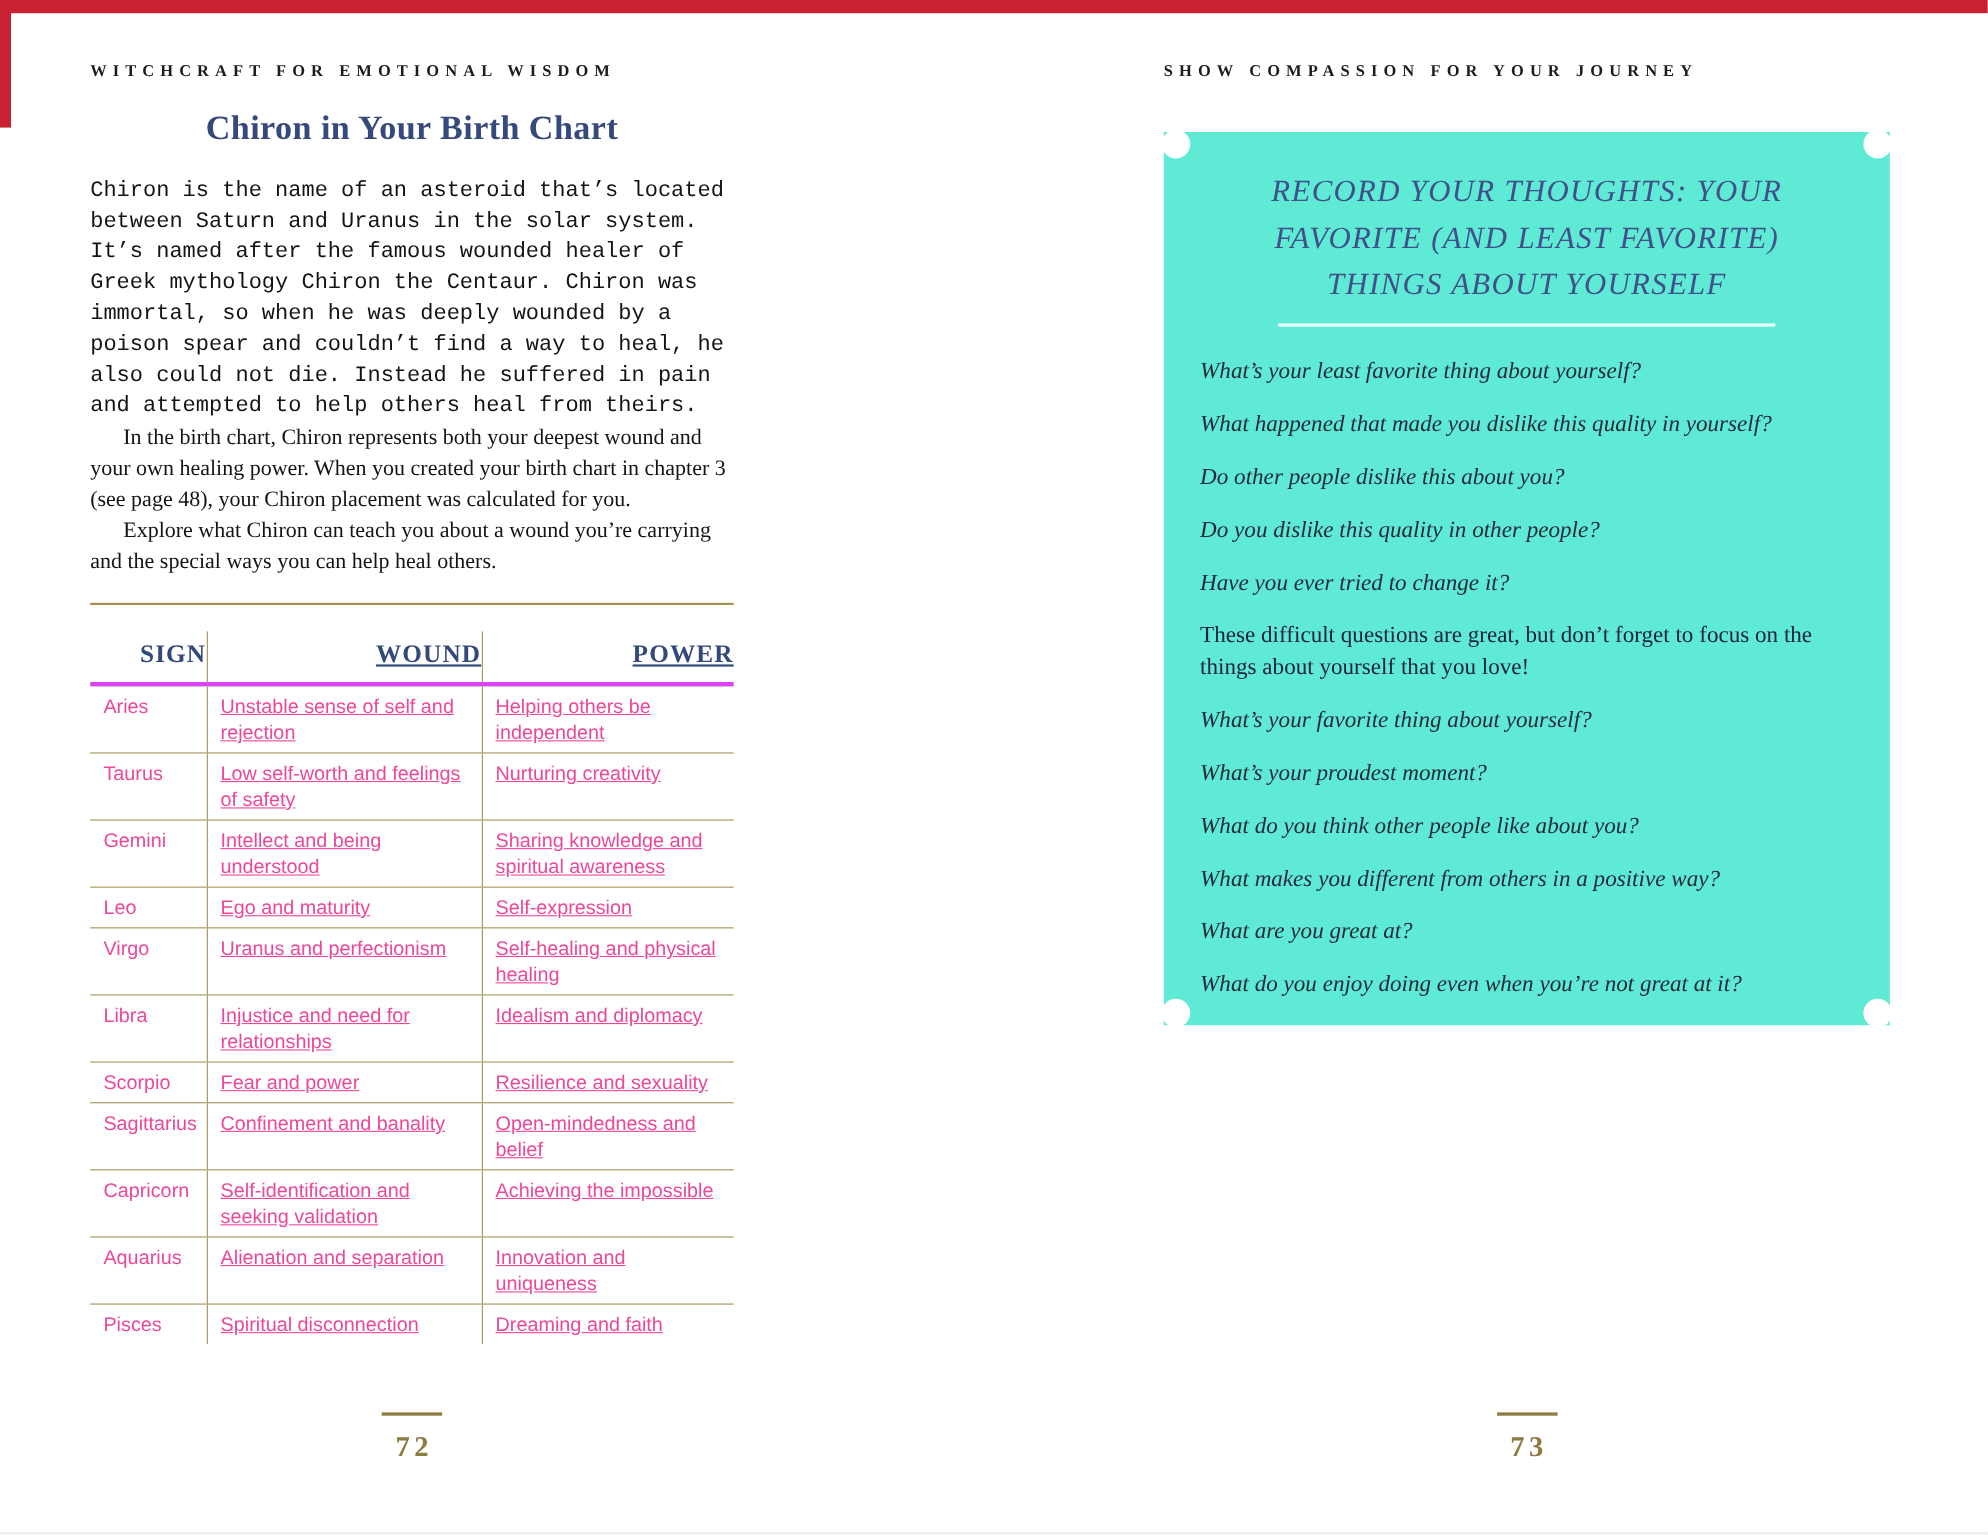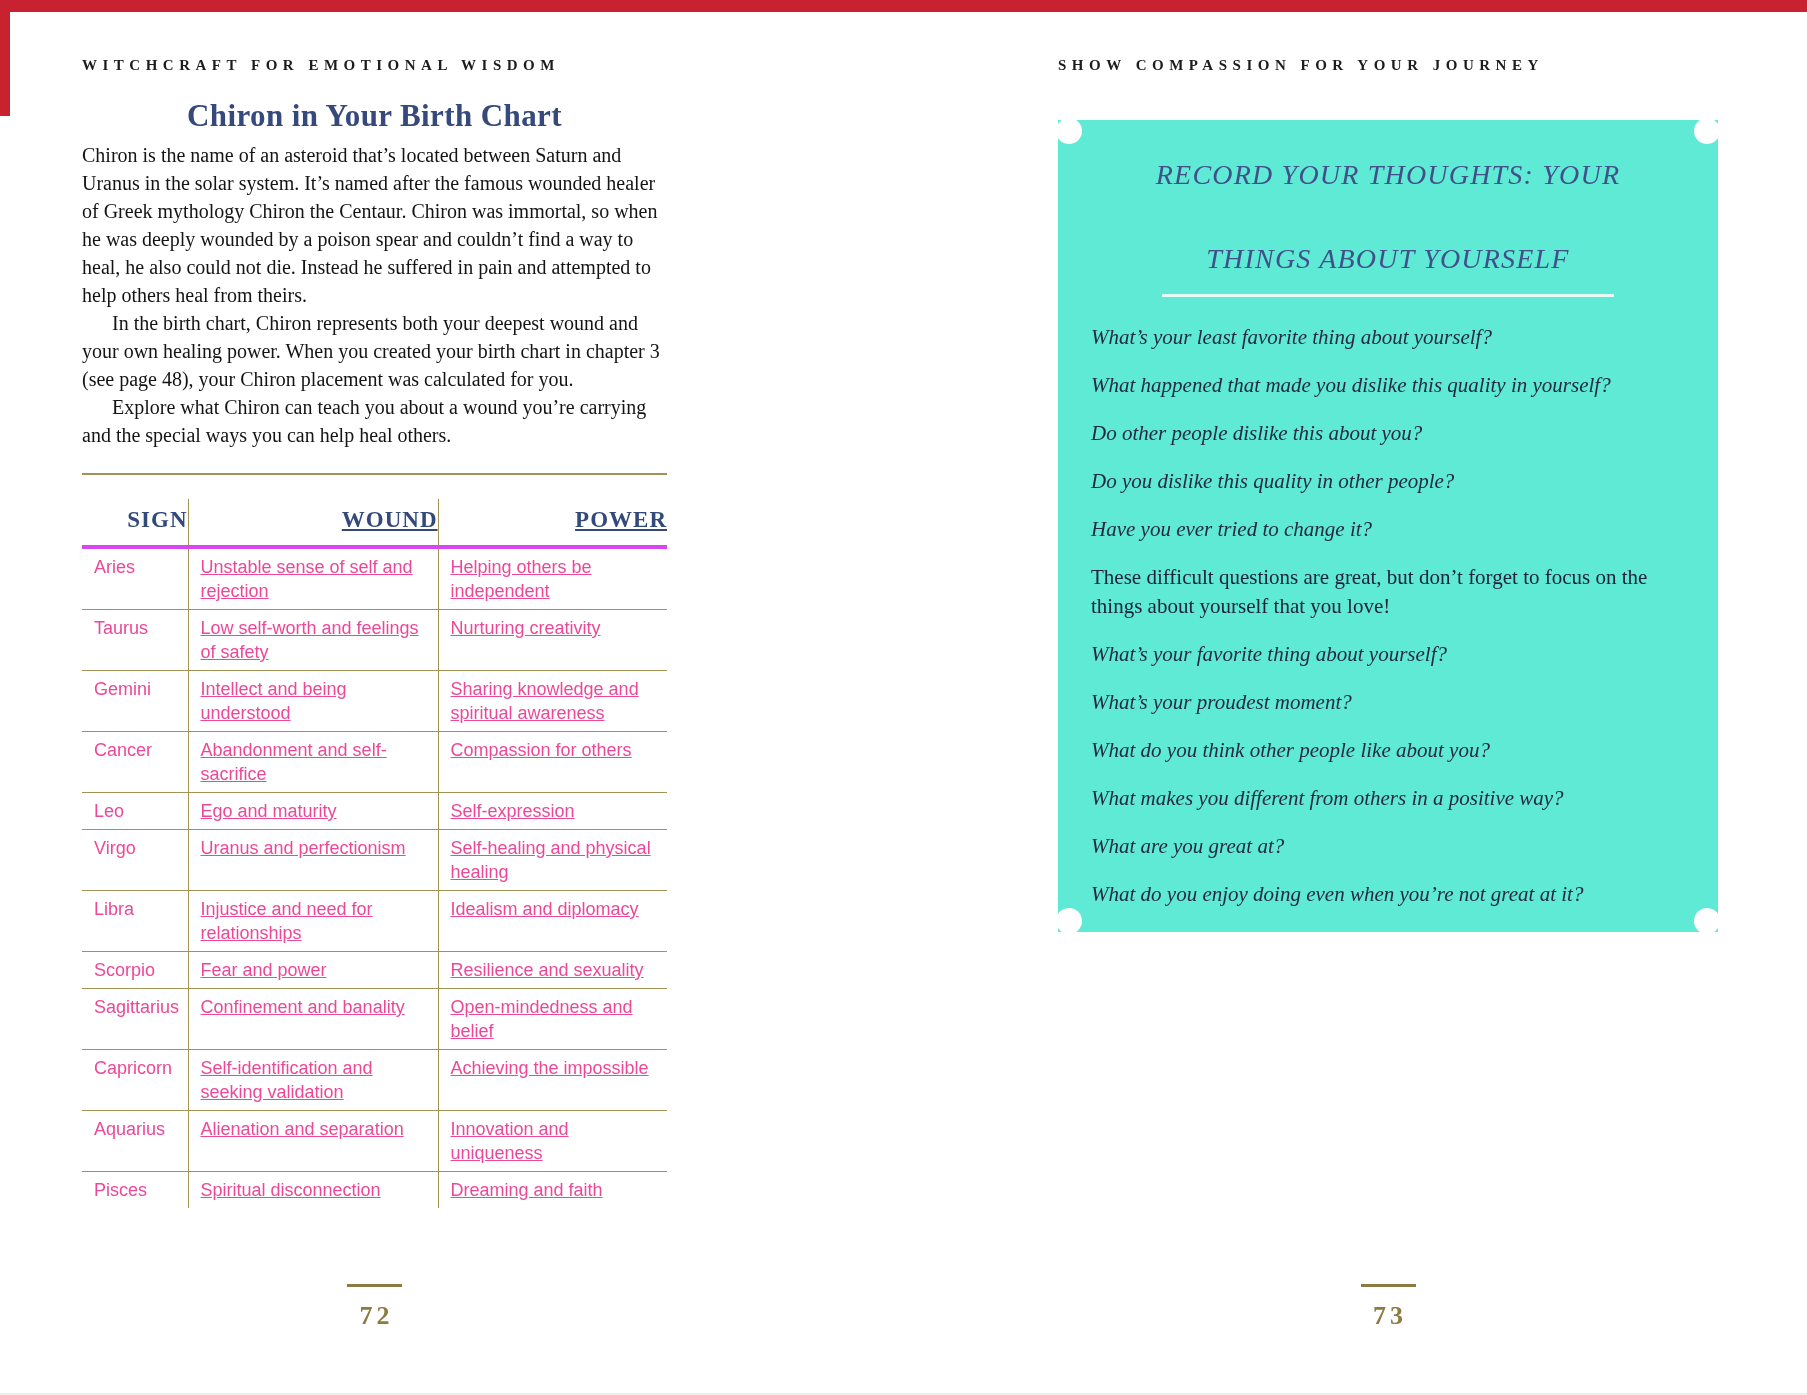--- a/index.html
+++ b/index.html
@@ -16,21 +16,21 @@
   .page-left{position:absolute;left:82px;top:0;width:585px;}
   .running-head{
     margin-top:58px;text-align:left;font-weight:bold;font-size:15px;line-height:1;
     letter-spacing:5.5px;color:#1c1c1c;white-space:nowrap;
   }
   .page-title{
     margin:26px 0 0 0;text-align:center;font-size:31px;line-height:1.1;font-weight:bold;
     color:#35497c;letter-spacing:0.4px;
   }
   .body-par{margin:0;font-size:20px;line-height:28px;color:#141414;}
-  .body-par.first{margin-top:8px;}
+  .body-par.first{margin-top:27px;font-family:Liberation Mono, monospace;}
   .body-par.indent{text-indent:30px;}
 
   .gold-rule{margin-top:24px;border-top:2.5px solid #a39254;height:0;}
 
   table.chiron{margin-top:24px;width:585px;border-collapse:collapse;table-layout:fixed;}
   table.chiron col.c-sign{width:106px;}
   table.chiron col.c-wound{width:250px;}
   table.chiron col.c-power{width:229px;}
   table.chiron th{
     text-align:right;font-family:"Liberation Serif",serif;font-weight:bold;font-size:23px;
@@ -115,25 +115,20 @@
         <td>Taurus</td>
         <td>Low self-worth and feelings of safety</td>
         <td>Nurturing creativity</td>
       </tr>
       <tr>
         <td>Gemini</td>
         <td>Intellect and being understood</td>
         <td>Sharing knowledge and spiritual awareness</td>
       </tr>
       <tr>
-        <td>Cancer</td>
-        <td>Abandonment and self-sacrifice</td>
-        <td>Compassion for others</td>
-      </tr>
-      <tr>
         <td>Leo</td>
         <td>Ego and maturity</td>
         <td>Self-expression</td>
       </tr>
       <tr>
         <td>Virgo</td>
         <td>Uranus and perfectionism</td>
         <td>Self-healing and physical healing</td>
       </tr>
       <tr>
@@ -179,21 +174,21 @@
   <div class="running-head">SHOW COMPASSION FOR YOUR JOURNEY</div>
 
   <div class="thought-box">
     <div class="notch tl"></div>
     <div class="notch tr"></div>
     <div class="notch bl"></div>
     <div class="notch br"></div>
 
     <h2 class="box-title">
       <span>RECORD YOUR THOUGHTS: YOUR</span><br>
-      <br>
+      <span>FAVORITE (AND LEAST FAVORITE)</span><br>
       <span>THINGS ABOUT YOURSELF</span>
     </h2>
     <div class="box-divider"></div>
 
     <p class="q lead">What’s your least favorite thing about yourself?</p>
     <p class="q">What happened that made you dislike this quality in yourself?</p>
     <p class="q">Do other people dislike this about you?</p>
     <p class="q">Do you dislike this quality in other people?</p>
     <p class="q">Have you ever tried to change it?</p>
     <p class="q roman">These difficult questions are great, but don’t forget to focus on the things about yourself that you love!</p>

